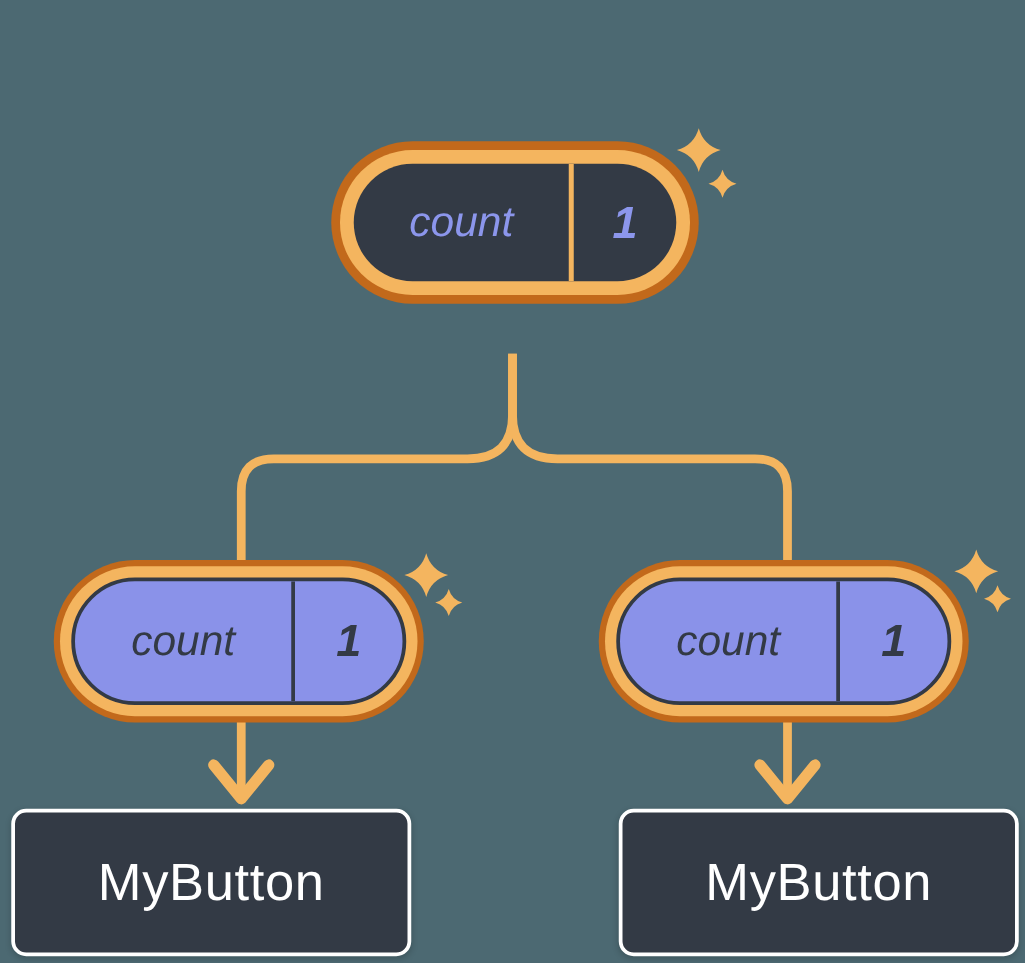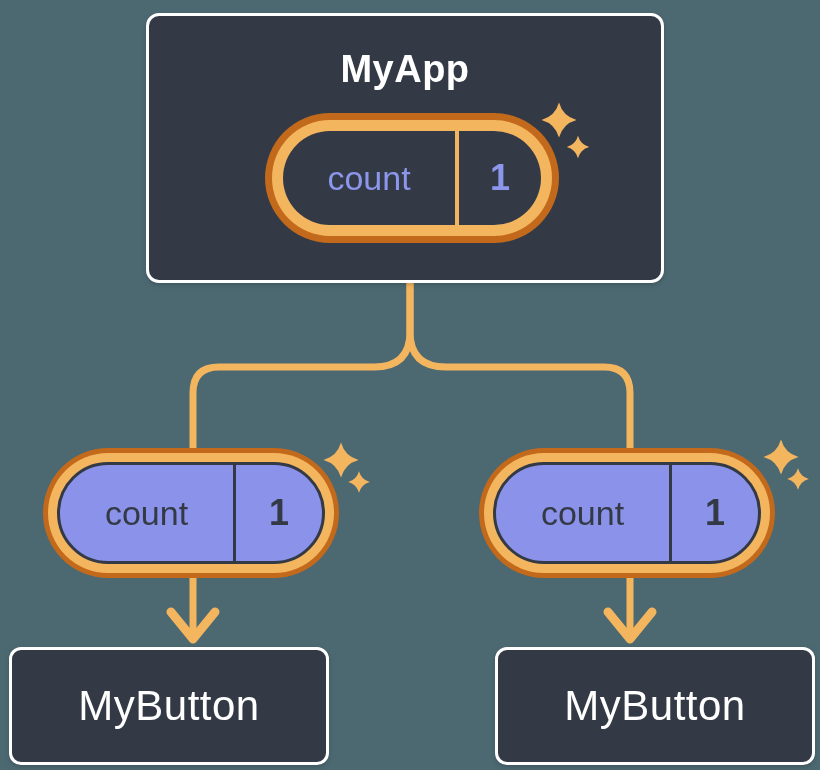--- a/index.html
+++ b/index.html
@@ -35,21 +35,21 @@
   .node--btn{width:320px;height:118px;border-radius:12px;display:flex;align-items:center;justify-content:center;}
   .node--btn-left{left:9px;top:647px;}
   .node--btn-right{left:495px;top:647px;}
   .node-title{color:var(--node-text);letter-spacing:0.5px;}
   .app-title{position:absolute;left:0;right:0;top:32px;text-align:center;font-size:38px;font-weight:600;}
   .btn-title{font-size:42px;font-weight:500;}
 
   
   .pill{position:absolute;z-index:2;background:var(--orange-dark);border-radius:999px;box-sizing:border-box;}
   .pill-mid{width:100%;height:100%;background:var(--orange-light);border-radius:999px;box-sizing:border-box;}
-  .pill-inner{width:100%;height:100%;border-radius:999px;display:flex;align-items:stretch;overflow:hidden;box-sizing:border-box;}
+  .pill-inner{width:100%;height:100%;border-radius:999px;display:flex;align-items:stretch;overflow:hidden;box-sizing:border-box;font-style:italic;}
   .pill-label{flex:1;display:flex;align-items:center;justify-content:center;}
   .pill-value{display:flex;align-items:center;justify-content:center;font-weight:700;font-size:36px;}
 
   
   .pill--state{left:265px;top:113px;width:294px;height:130px;padding:7px;}
   .pill--state .pill-mid{padding:11px;}
   .pill--state .pill-inner{background:var(--node-fill);}
   .pill--state .pill-label{color:var(--purple-text);font-size:34px;}
   .pill--state .pill-divider{width:4px;background:var(--orange-light);}
   .pill--state .pill-value{width:82px;color:var(--purple-text);}
@@ -69,23 +69,20 @@
 
 <div class="canvas">
 
   <svg class="layer lines" width="820" height="770" viewBox="0 0 820 770" fill="none">
     <path d="M410,283 V332 Q410,367 374,367 H219 Q193,367 193,393 V636" style="stroke:var(--orange-light)" stroke-width="7" stroke-linecap="butt"></path>
     <path d="M410,283 V332 Q410,367 446,367 H604 Q630,367 630,393 V636" style="stroke:var(--orange-light)" stroke-width="7" stroke-linecap="butt"></path>
     <path d="M171,612 L193,639 L215,612" style="stroke:var(--orange-light)" stroke-width="9" stroke-linecap="round" stroke-linejoin="round"></path>
     <path d="M608,612 L630,639 L652,612" style="stroke:var(--orange-light)" stroke-width="9" stroke-linecap="round" stroke-linejoin="round"></path>
   </svg>
 
-  <div class="node node--app">
-    <div class="node-title app-title">MyApp</div>
-  </div>
 
   <div class="pill pill--state">
     <div class="pill-mid">
       <div class="pill-inner">
         <div class="pill-label">count</div>
         <div class="pill-divider"></div>
         <div class="pill-value">1</div>
       </div>
     </div>
   </div>

